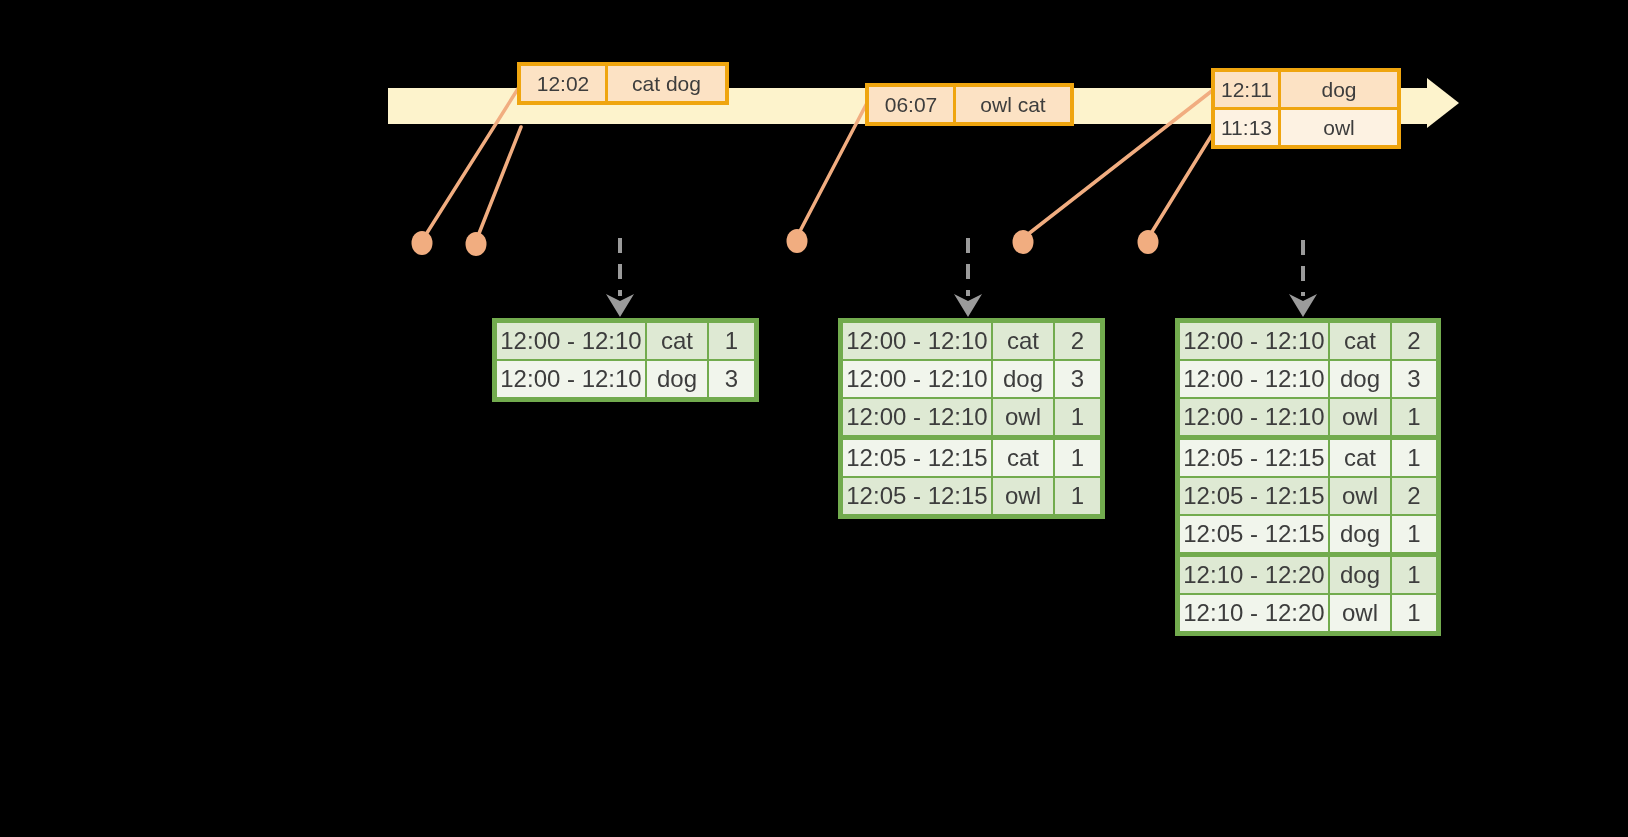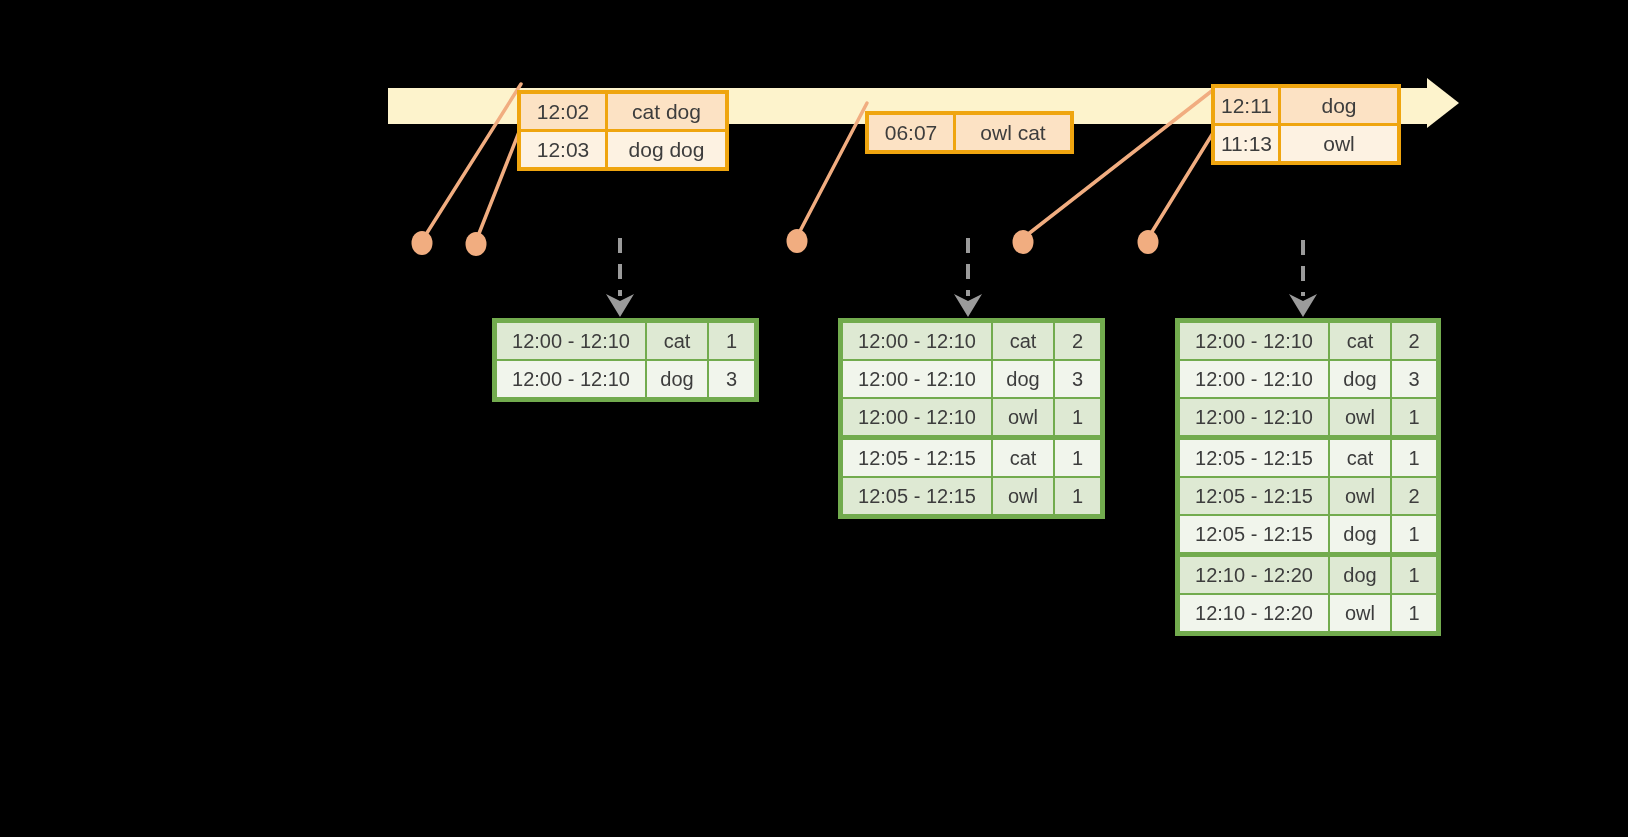--- a/index.html
+++ b/index.html
@@ -6,35 +6,35 @@
   .canvas{position:relative;width:1628px;height:837px;background:var(--background,#000);
           overflow:hidden;font-family:"Liberation Sans",sans-serif;color:var(--text,#3d3d3d);}
   .gfx{position:absolute;left:0;top:0;}
   .band{fill:var(--timeline-band);}
   .conn{stroke:var(--connector);stroke-width:3.5;stroke-linecap:round;}
   .dot{fill:var(--connector);}
   .dash{stroke:var(--dashed-arrow);stroke-width:4;stroke-dasharray:15 11;}
   .dhead{fill:var(--dashed-arrow);}
 
   .etable{position:absolute;border:4px solid var(--event-border);background:var(--event-border);
-          display:flex;flex-direction:column;margin-top:28px;}
+          display:flex;flex-direction:column;}
   .etable .row{display:grid;grid-template-columns:var(--cols);column-gap:3px;height:35px;margin-top:3px;}
   .etable .row:first-child{margin-top:0;}
   .etable .dark  > .cell{background:var(--event-row-dark);}
   .etable .light > .cell{background:var(--event-row-light);}
   .etable .cell{display:flex;align-items:center;justify-content:center;font-size:21px;}
 
   .gtable{position:absolute;border:5px solid var(--result-border);background:var(--result-border);
           display:flex;flex-direction:column;}
   .gtable .row{display:grid;grid-template-columns:var(--cols);column-gap:2px;height:36px;margin-top:2px;}
   .gtable .row:first-child{margin-top:0;}
   .gtable .row.group-break{margin-top:5px;}
   .gtable .dark  > .cell{background:var(--result-row-dark);}
   .gtable .light > .cell{background:var(--result-row-light);}
-  .gtable .cell{display:flex;align-items:center;justify-content:center;font-size:20px;}
+  .gtable .cell{display:flex;align-items:center;justify-content:center;font-size:24px;}
 </style>
 </head>
 <body>
 
 <div class="canvas">
 
   <svg class="gfx" width="1628" height="837" viewBox="0 0 1628 837">
 
     <rect class="band" x="388" y="88" width="1039" height="36"></rect>
     <polygon class="band" points="1427,78 1427,128 1459,103"></polygon>
@@ -57,34 +57,30 @@
     <path class="dhead" d="M954,294 L968,317 L982,294 L968,301 Z"></path>
     <line class="dash" x1="1303" y1="240" x2="1303" y2="296"></line>
     <path class="dhead" d="M1289,294 L1303,317 L1317,294 L1303,301 Z"></path>
   </svg>
 
   <div class="etable" style="left:517px;top:62px;width:204px;--cols:84px 1fr">
       <div class="row dark">
         <div class="cell">12:02</div>
         <div class="cell">cat dog</div>
       </div>
-      <div class="row light">
-        <div class="cell">12:03</div>
-        <div class="cell">dog dog</div>
-      </div>
     </div>
 
   <div class="etable" style="left:865px;top:83px;width:201px;--cols:84px 1fr">
       <div class="row dark">
         <div class="cell">06:07</div>
         <div class="cell">owl cat</div>
       </div>
     </div>
 
-  <div class="etable" style="left:1211px;top:56px;width:182px;--cols:63px 1fr">
+  <div class="etable" style="left:1211px;top:68px;width:182px;--cols:63px 1fr">
       <div class="row dark">
         <div class="cell">12:11</div>
         <div class="cell">dog</div>
       </div>
       <div class="row light">
         <div class="cell">11:13</div>
         <div class="cell">owl</div>
       </div>
     </div>
 

